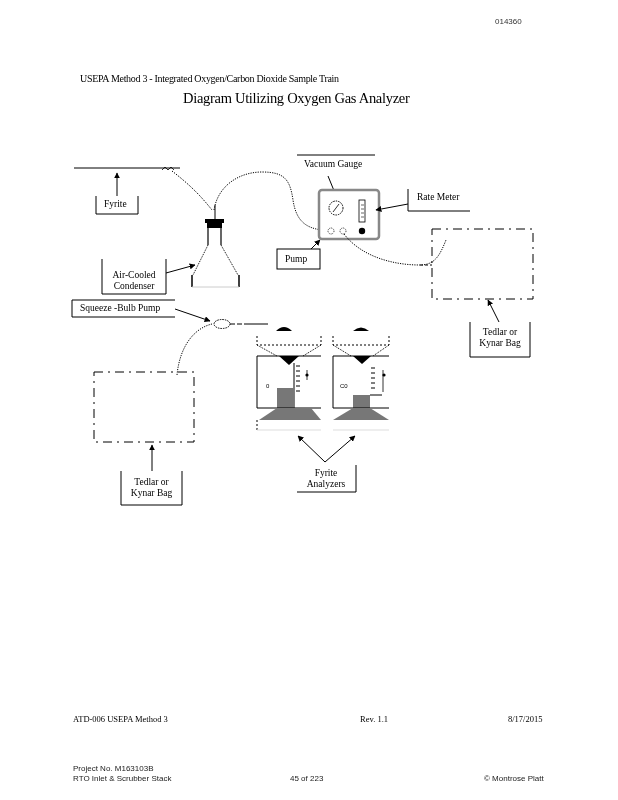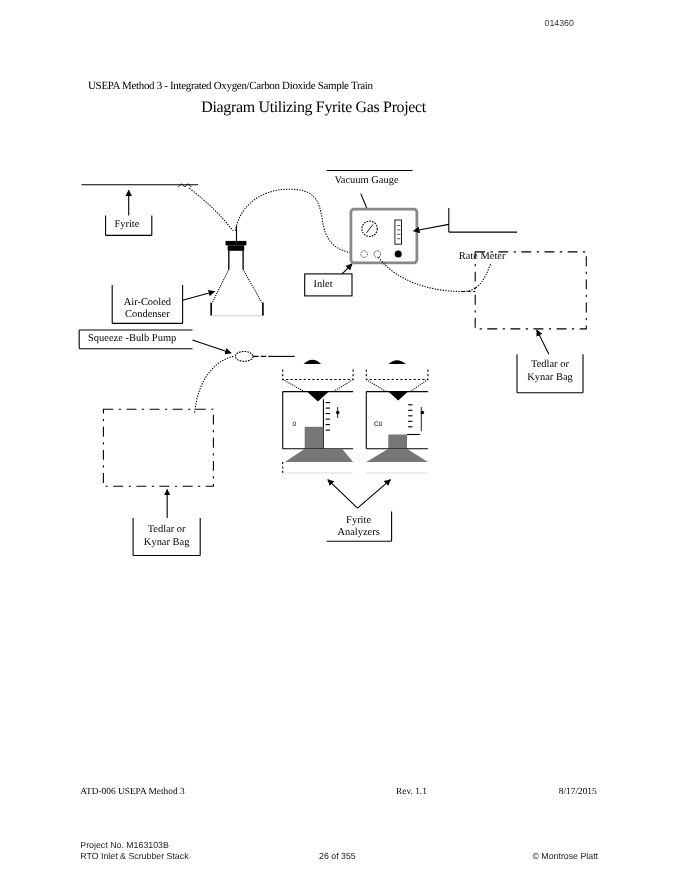--- a/index.html
+++ b/index.html
@@ -11,21 +11,21 @@
   .lbl { position:absolute; font-size:9.5px; text-align:center; line-height:11px; white-space:nowrap; }
   #diagram { position:absolute; left:0; top:0; }
   .foot { position:absolute; font-size:8.5px; white-space:nowrap; }
   .foot2 { position:absolute; font-family:"Liberation Sans", sans-serif; font-size:8px; color:#222; line-height:10px; white-space:nowrap; }
 </style>
 </head>
 <body>
 
 <div id="docnum" class="abs">014360</div>
 <div id="title1" class="abs">USEPA Method 3 - Integrated Oxygen/Carbon Dioxide Sample Train</div>
-<div id="title2" class="abs">Diagram Utilizing Fyrite Gas Project</div>
+<div id="title2" class="abs">Diagram Utilizing Oxygen Gas Analyzer</div>
 
 <svg id="diagram" width="618" height="800" viewBox="0 0 618 800">
   <defs>
     <marker id="arr" viewBox="0 0 10 10" refX="9" refY="5" markerWidth="6" markerHeight="6" orient="auto-start-reverse">
       <path d="M0,0 L10,5 L0,10 z" fill="#000"></path>
     </marker>
   </defs>
 
   <g>
     <line x1="74" y1="168" x2="180" y2="168" stroke="#000" stroke-width="1"></line>
@@ -168,22 +168,22 @@
   <g>
     <line x1="325" y1="462" x2="298" y2="436" stroke="#000" marker-end="url(#arr)"></line>
     <line x1="325" y1="462" x2="355" y2="436" stroke="#000" marker-end="url(#arr)"></line>
     <line x1="356" y1="465" x2="356" y2="492" stroke="#000"></line>
     <line x1="297" y1="492" x2="356" y2="492" stroke="#000"></line>
   </g>
 </svg>
 
 <div class="lbl" style="left:104px;top:199px;">Fyrite</div>
 <div class="lbl" style="left:304px;top:159px;">Vacuum Gauge</div>
-<div class="lbl" style="left:417px;top:192px;margin-top:36px;">Rate Meter</div>
-<div class="lbl" style="left:285px;top:254px;">Inlet</div>
+<div class="lbl" style="left:417px;top:192px;">Rate Meter</div>
+<div class="lbl" style="left:285px;top:254px;">Pump</div>
 <div class="lbl" style="left:108px;top:270px;width:52px;">
   <div>Air-Cooled</div>
   <div>Condenser</div>
 </div>
 <div class="lbl" style="left:80px;top:303px;">Squeeze  -Bulb Pump</div>
 <div class="lbl" style="left:472px;top:327px;width:56px;">
   <div>Tedlar or</div>
   <div>Kynar Bag</div>
 </div>
 <div class="lbl" style="left:123px;top:477px;width:57px;">
@@ -198,14 +198,14 @@
 <div class="lbl" style="left:340px;top:381px;font-family:'Liberation Sans',sans-serif;font-size:6px;">C0</div>
 
 <div class="foot" style="left:73px;top:714px;">ATD-006 USEPA Method 3</div>
 <div class="foot" style="left:312px;top:714px;margin-left:48px;">Rev. 1.1</div>
 <div class="foot" style="left:508px;top:714px;">8/17/2015</div>
 
 <div class="foot2" style="left:73px;top:764px;">
   <div>Project No. M163103B</div>
   <div>RTO Inlet &amp; Scrubber Stack</div>
 </div>
-<div class="foot2" style="left:290px;top:774px;">26 of 355</div>
+<div class="foot2" style="left:290px;top:774px;">45 of 223</div>
 <div class="foot2" style="left:484px;top:774px;">© Montrose Platt</div>
 
 </body></html>

